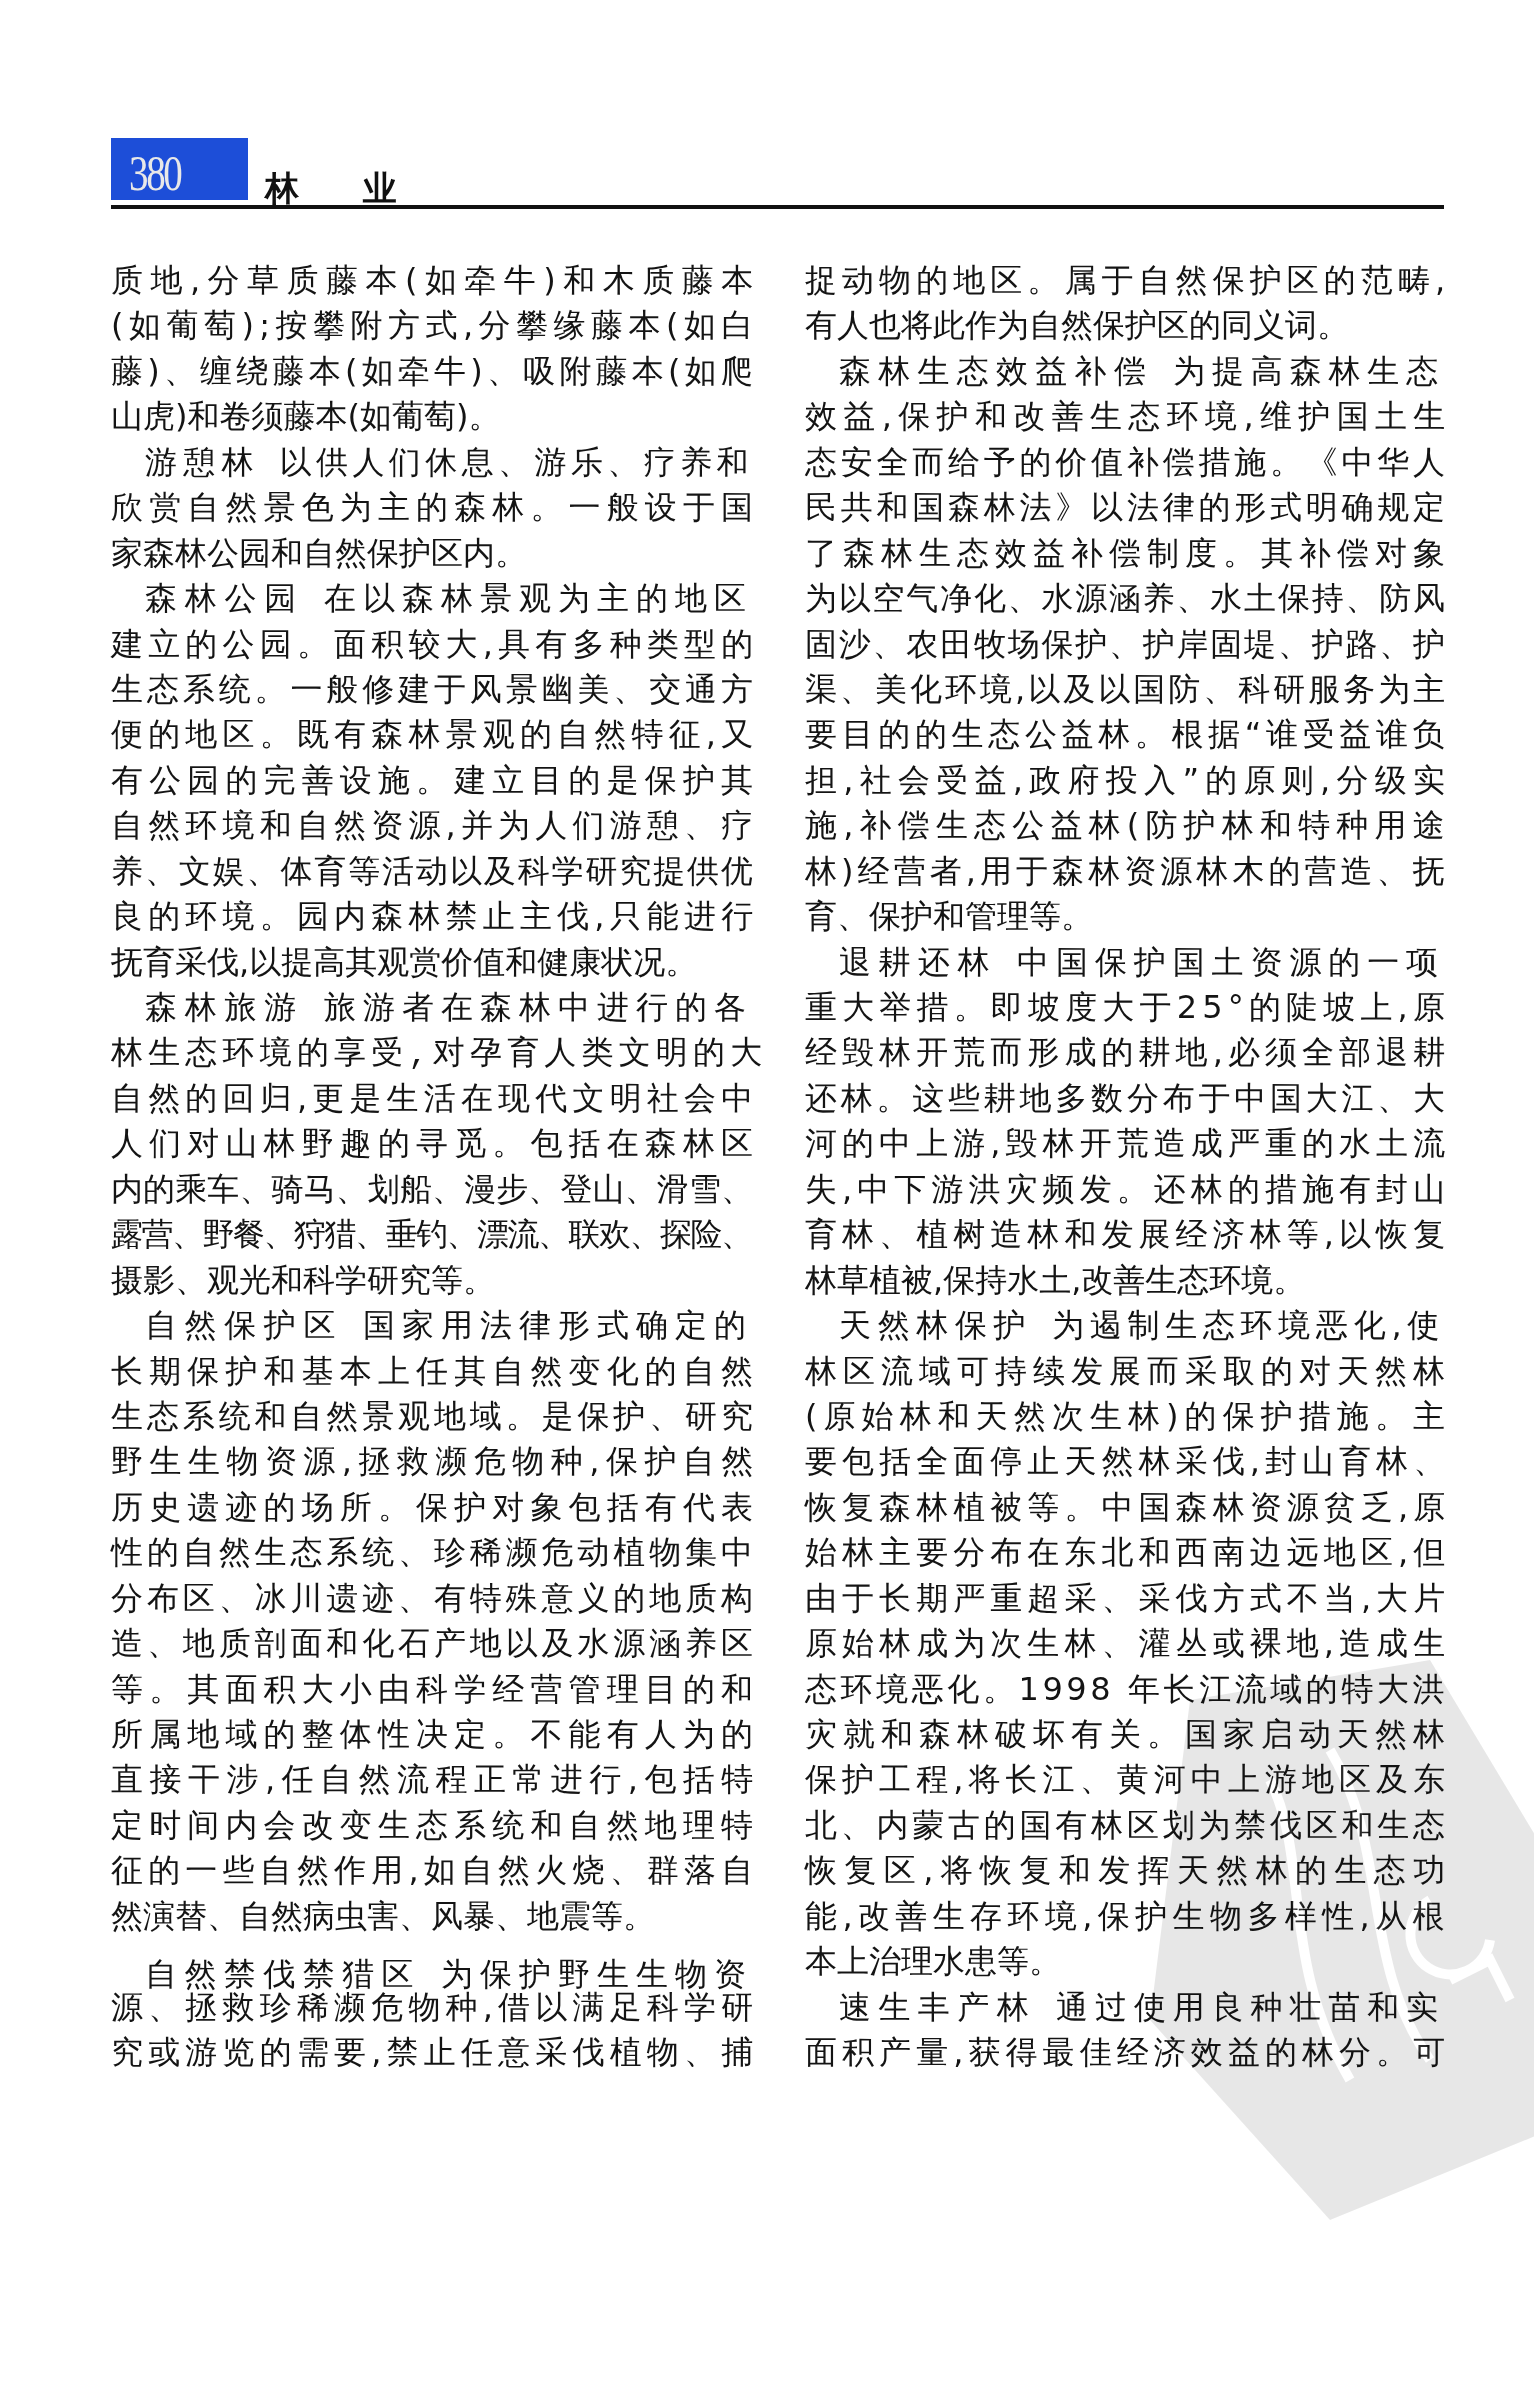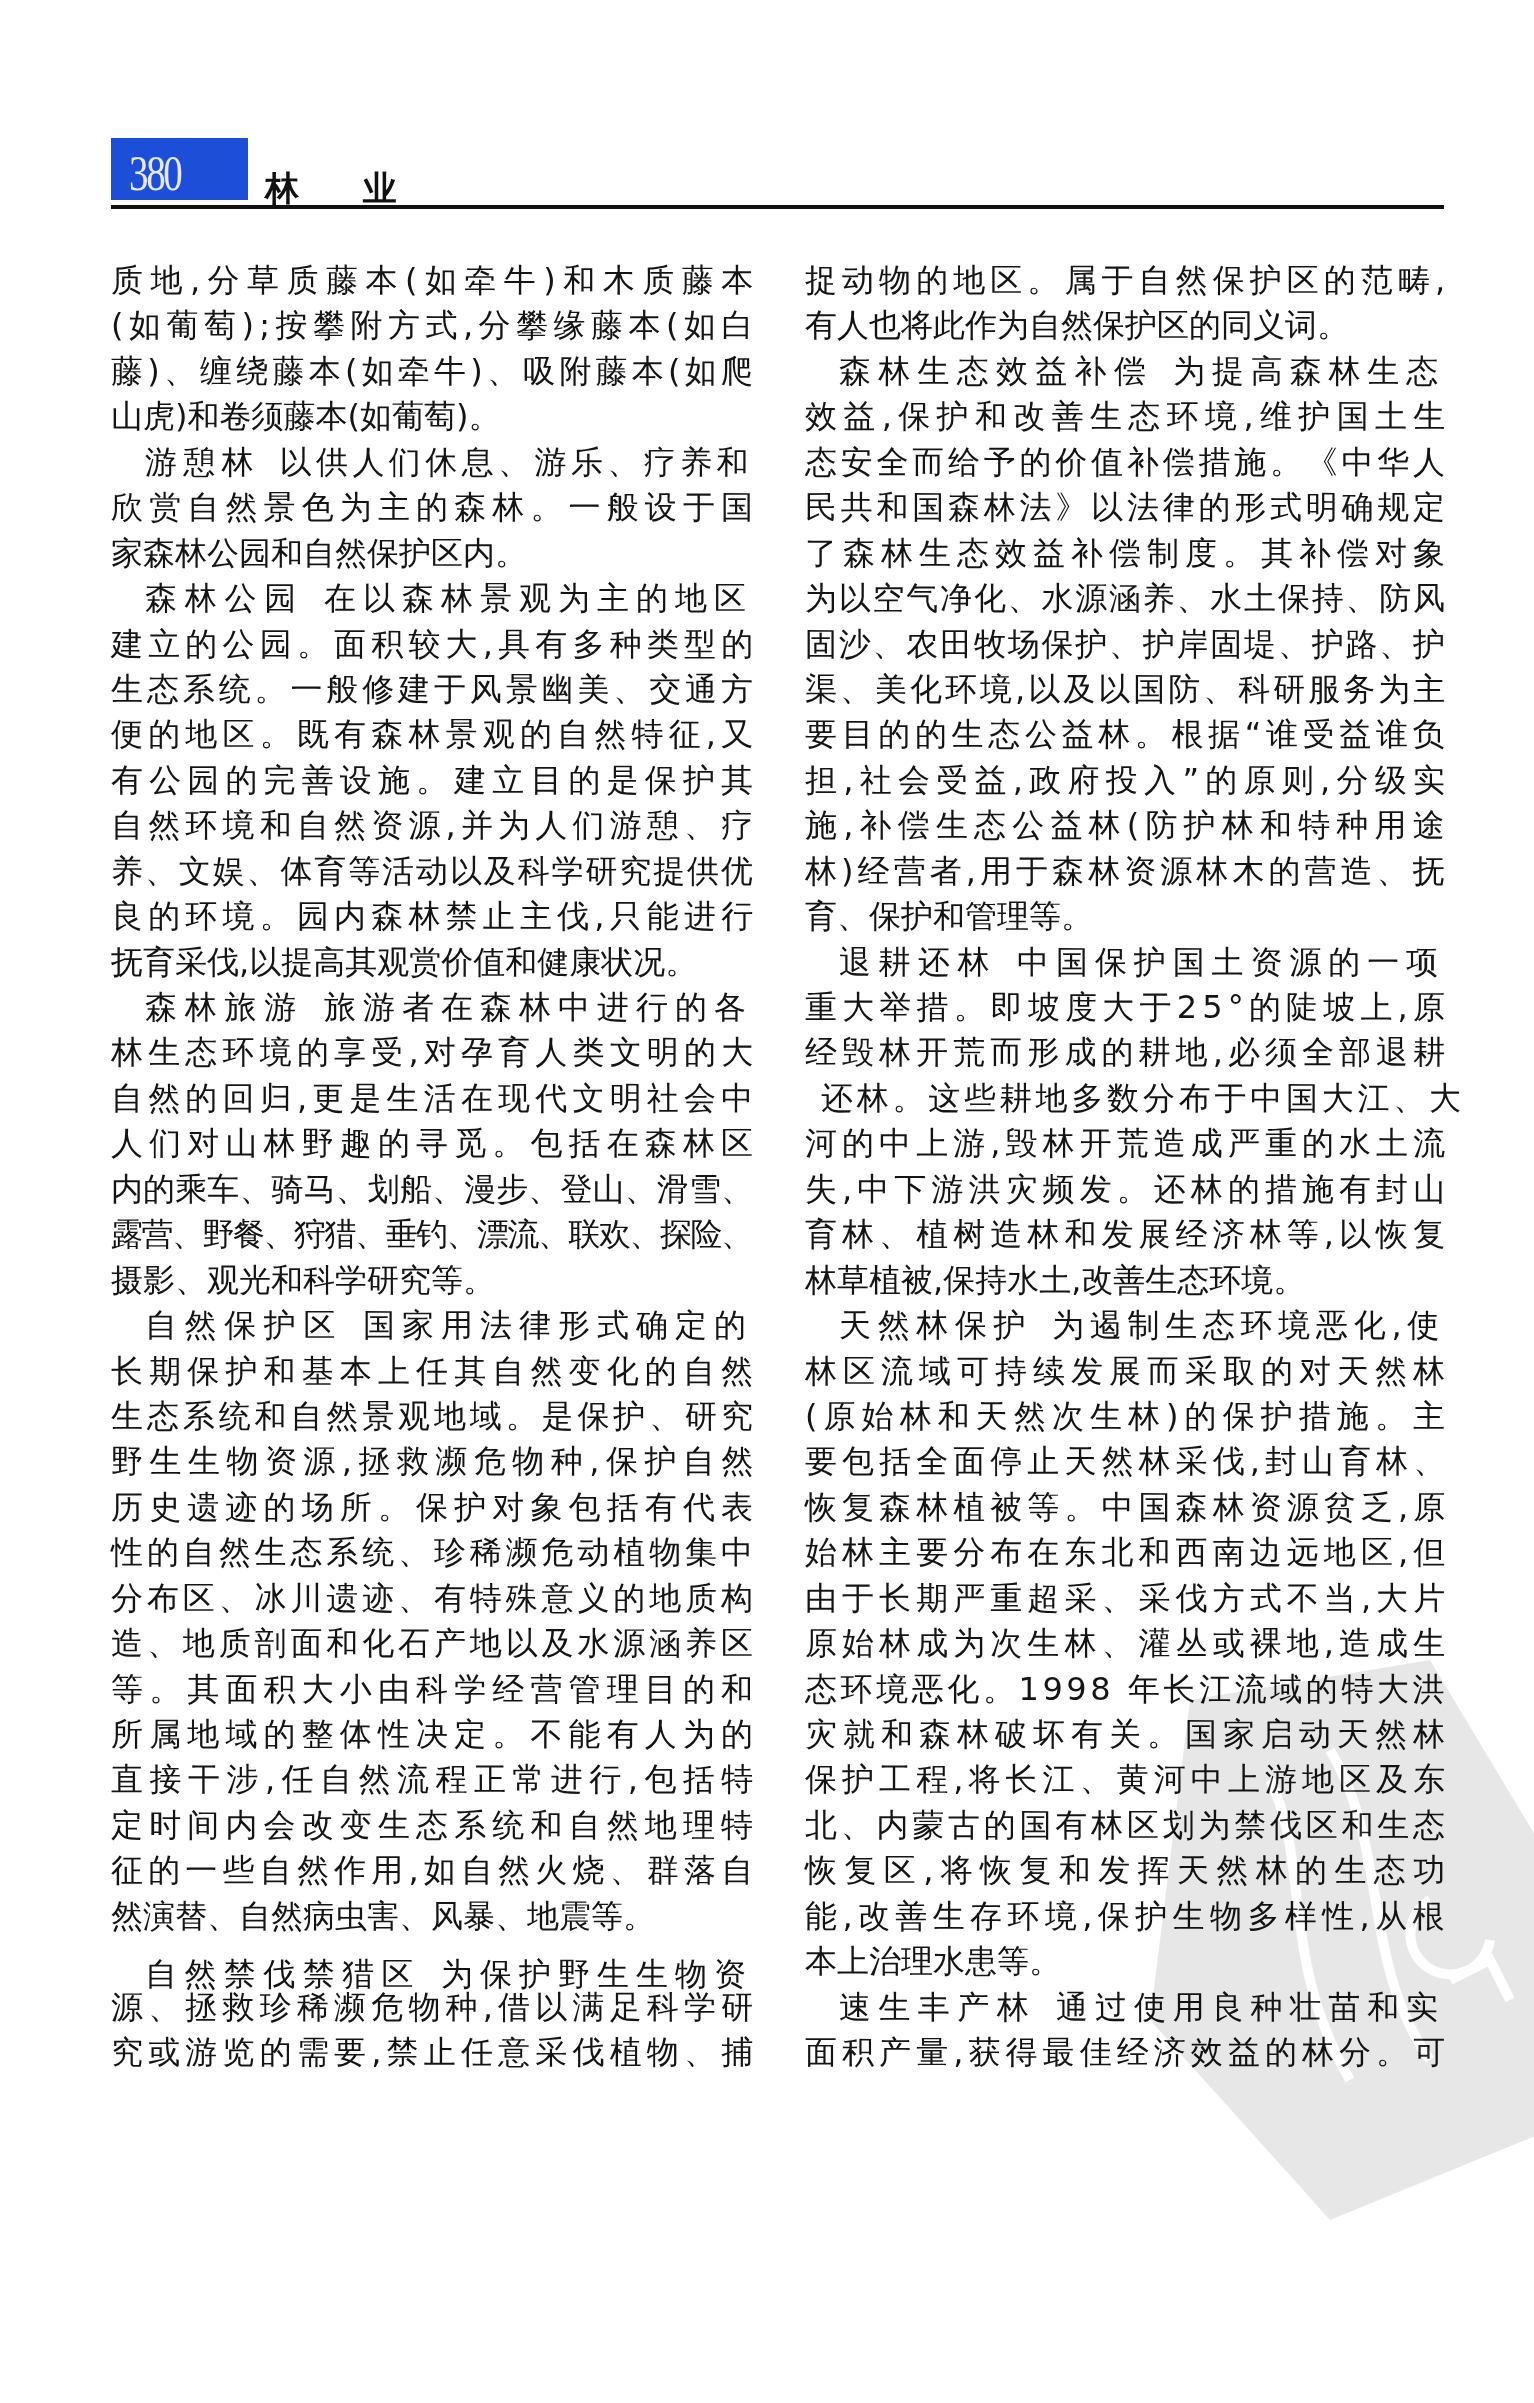--- a/index.html
+++ b/index.html
@@ -40,21 +40,21 @@
     <span class="line indent"><span class="term">森林公园</span><span style="display: inline-block; white-space: nowrap; letter-spacing: 7px;">在以森林景观为主的地区</span></span>
     <span class="line"><span style="display: inline-block; white-space: nowrap; letter-spacing: 5.17647px;">建立的公园。面积较大,具有多种类型的</span></span>
     <span class="line"><span style="display: inline-block; white-space: nowrap; letter-spacing: 3.88235px;">生态系统。一般修建于风景幽美、交通方</span></span>
     <span class="line"><span style="display: inline-block; white-space: nowrap; letter-spacing: 5.17647px;">便的地区。既有森林景观的自然特征,又</span></span>
     <span class="line"><span style="display: inline-block; white-space: nowrap; letter-spacing: 6.125px;">有公园的完善设施。建立目的是保护其</span></span>
     <span class="line"><span style="display: inline-block; white-space: nowrap; letter-spacing: 5.17647px;">自然环境和自然资源,并为人们游憩、疗</span></span>
     <span class="line"><span style="display: inline-block; white-space: nowrap; letter-spacing: 1.88889px;">养、文娱、体育等活动以及科学研究提供优</span></span>
     <span class="line"><span style="display: inline-block; white-space: nowrap; letter-spacing: 5.17647px;">良的环境。园内森林禁止主伐,只能进行</span></span>
     <span class="line last"><span>抚育采伐,以提高其观赏价值和健康状况。</span></span>
     <span class="line indent"><span class="term">森林旅游</span><span style="display: inline-block; white-space: nowrap; letter-spacing: 7px;">旅游者在森林中进行的各</span></span>
-    <span class="line"><span style="display: inline-block; white-space: nowrap; letter-spacing: 5.17647px;">林生态环境的享受,对孕育人类文明的大</span></span>
+    <span class="line"><span style="display: inline-block; white-space: nowrap; letter-spacing: 5.17647px; font-family: Liberation Mono, monospace;">林生态环境的享受,对孕育人类文明的大</span></span>
     <span class="line"><span style="display: inline-block; white-space: nowrap; letter-spacing: 5.17647px;">自然的回归,更是生活在现代文明社会中</span></span>
     <span class="line"><span style="display: inline-block; white-space: nowrap; letter-spacing: 6.125px;">人们对山林野趣的寻觅。包括在森林区</span></span>
     <span class="line"><span style="display: inline-block; white-space: nowrap; letter-spacing: 0.105263px;">内的乘车、骑马、划船、漫步、登山、滑雪、</span></span>
     <span class="line"><span style="display: inline-block; white-space: nowrap; letter-spacing: -1.5px;">露营、野餐、狩猎、垂钓、漂流、联欢、探险、</span></span>
     <span class="line last"><span>摄影、观光和科学研究等。</span></span>
     <span class="line indent"><span class="term">自然保护区</span><span style="display: inline-block; white-space: nowrap; letter-spacing: 7px;">国家用法律形式确定的</span></span>
     <span class="line"><span style="display: inline-block; white-space: nowrap; letter-spacing: 6.125px;">长期保护和基本上任其自然变化的自然</span></span>
     <span class="line"><span style="display: inline-block; white-space: nowrap; letter-spacing: 3.88235px;">生态系统和自然景观地域。是保护、研究</span></span>
     <span class="line"><span style="display: inline-block; white-space: nowrap; letter-spacing: 6.47059px;">野生生物资源,拯救濒危物种,保护自然</span></span>
     <span class="line"><span style="display: inline-block; white-space: nowrap; letter-spacing: 6.125px;">历史遗迹的场所。保护对象包括有代表</span></span>
@@ -83,21 +83,21 @@
     <span class="line"><span style="display: inline-block; white-space: nowrap; letter-spacing: 1.77778px;">固沙、农田牧场保护、护岸固堤、护路、护</span></span>
     <span class="line"><span style="display: inline-block; white-space: nowrap; letter-spacing: 3px;">渠、美化环境,以及以国防、科研服务为主</span></span>
     <span class="line"><span style="display: inline-block; white-space: nowrap; letter-spacing: 4.64706px;">要目的的生态公益林。根据“谁受益谁负</span></span>
     <span class="line"><span style="display: inline-block; white-space: nowrap; letter-spacing: 6.27778px;">担,社会受益,政府投入”的原则,分级实</span></span>
     <span class="line"><span style="display: inline-block; white-space: nowrap; letter-spacing: 6.17647px;">施,补偿生态公益林(防护林和特种用途</span></span>
     <span class="line"><span style="display: inline-block; white-space: nowrap; letter-spacing: 4.05556px;">林)经营者,用于森林资源林木的营造、抚</span></span>
     <span class="line last"><span>育、保护和管理等。</span></span>
     <span class="line indent"><span class="term">退耕还林</span><span style="display: inline-block; white-space: nowrap; letter-spacing: 6.9px;">中国保护国土资源的一项</span></span>
     <span class="line"><span style="display: inline-block; white-space: nowrap; letter-spacing: 5.16667px;">重大举措。即坡度大于25°的陡坡上,原</span></span>
     <span class="line"><span style="display: inline-block; white-space: nowrap; letter-spacing: 5.05882px;">经毁林开荒而形成的耕地,必须全部退耕</span></span>
-    <span class="line"><span style="display: inline-block; white-space: nowrap; letter-spacing: 3.76471px; margin-left: 16px;">还林。这些耕地多数分布于中国大江、大</span></span>
+    <span class="line"><span style="display: inline-block; white-space: nowrap; letter-spacing: 3.76471px;">还林。这些耕地多数分布于中国大江、大</span></span>
     <span class="line"><span style="display: inline-block; white-space: nowrap; letter-spacing: 5.05882px;">河的中上游,毁林开荒造成严重的水土流</span></span>
     <span class="line"><span style="display: inline-block; white-space: nowrap; letter-spacing: 5.05882px;">失,中下游洪灾频发。还林的措施有封山</span></span>
     <span class="line"><span style="display: inline-block; white-space: nowrap; letter-spacing: 5.05882px;">育林、植树造林和发展经济林等,以恢复</span></span>
     <span class="line last"><span>林草植被,保持水土,改善生态环境。</span></span>
     <span class="line indent"><span class="term">天然林保护</span><span style="display: inline-block; white-space: nowrap; letter-spacing: 5.7px;">为遏制生态环境恶化,使</span></span>
     <span class="line"><span style="display: inline-block; white-space: nowrap; letter-spacing: 6px;">林区流域可持续发展而采取的对天然林</span></span>
     <span class="line"><span style="display: inline-block; white-space: nowrap; letter-spacing: 6.05882px;">(原始林和天然次生林)的保护措施。主</span></span>
     <span class="line"><span style="display: inline-block; white-space: nowrap; letter-spacing: 5.05882px;">要包括全面停止天然林采伐,封山育林、</span></span>
     <span class="line"><span style="display: inline-block; white-space: nowrap; letter-spacing: 5.05882px;">恢复森林植被等。中国森林资源贫乏,原</span></span>
     <span class="line"><span style="display: inline-block; white-space: nowrap; letter-spacing: 5.05882px;">始林主要分布在东北和西南边远地区,但</span></span>

